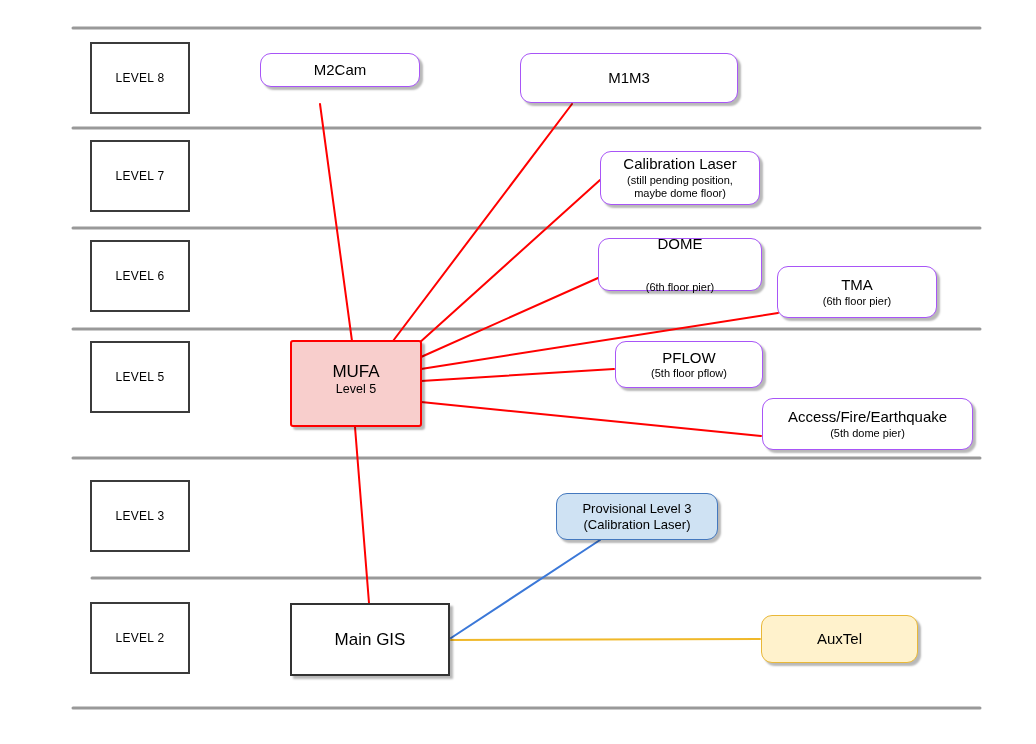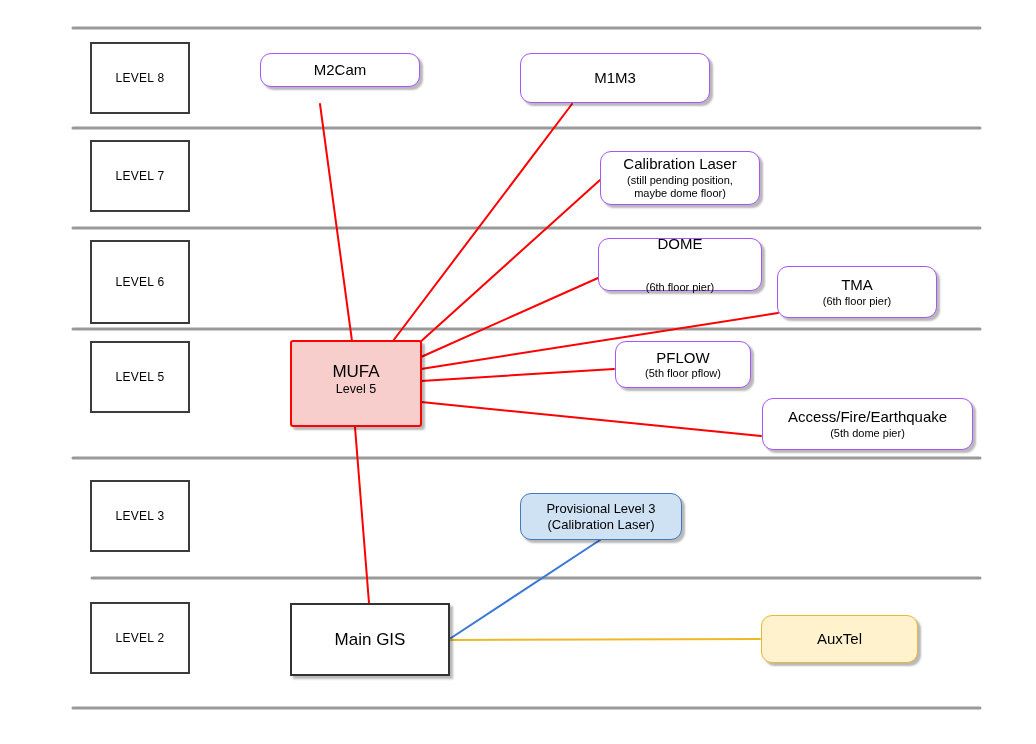--- a/index.html
+++ b/index.html
@@ -27,45 +27,45 @@
     font-size:12px;letter-spacing:0.3px;
   }
   .title{font-size:15px;line-height:1.25;}
   .sub{font-size:11px;line-height:1.2;}
   #n-mufa{
     background:#f8cecc;border:2.6px solid #ff0000;border-radius:3px;
     box-shadow:3px 3px 2px rgba(0,0,0,0.28);
   }
   #n-mufa .title{font-size:17px;}
   #n-mufa .mid{font-size:12.5px;margin-bottom:9px;}
-  #n-prov3{background:#cfe2f3;border:1.8px solid #4478be;}
+  #n-prov3{background:#cfe2f3;border:1.8px solid #4478be;margin-left:36px;}
   #n-prov3 .title{font-size:13px;}
   #n-prov3 .sub{font-size:13px;}
   #n-auxtel{background:#fff2cc;border:1.8px solid #e9b838;}
   #n-maingis{
     border:2.4px solid #333333;background:#ffffff;
     box-shadow:3px 3px 2px rgba(0,0,0,0.28);
   }
   #n-maingis .title{font-size:17px;}
 
   
   #lv8{left:90px;top:42px;width:100px;height:72px;}
   #lv7{left:90px;top:140px;width:100px;height:72px;}
-  #lv6{left:90px;top:240px;width:100px;height:84px;}
+  #lv6{left:90px;top:240px;width:100px;height:72px;}
   #lv5{left:90px;top:341px;width:100px;height:72px;}
   #lv3{left:90px;top:480px;width:100px;height:72px;}
   #lv2{left:90px;top:602px;width:100px;height:72px;}
 
   #n-m2cam{left:252px;top:53px;width:160px;height:34px;margin-left:8px;}
-  #n-m1m3{left:520px;top:53px;width:190px;height:50px;}
+  #n-m1m3{left:520px;top:53px;width:218px;height:50px;}
   #n-callaser{left:600px;top:151px;width:160px;height:54px;}
   #n-dome{left:598px;top:238px;width:164px;height:53px;gap:28px;}
   #n-tma{left:777px;top:266px;width:160px;height:52px;}
   #n-mufa{left:290px;top:340px;width:132px;height:87px;}
-  #n-pflow{left:615px;top:341px;width:136px;height:47px;}
+  #n-pflow{left:615px;top:341px;width:148px;height:47px;}
   #n-accessfire{left:762px;top:398px;width:211px;height:52px;}
   #n-prov3{left:520px;top:493px;width:162px;height:47px;}
   #n-maingis{left:290px;top:603px;width:160px;height:73px;}
   #n-auxtel{left:761px;top:615px;width:157px;height:48px;}
 </style>
 </head>
 <body>
 
 <div id="canvas">
 

